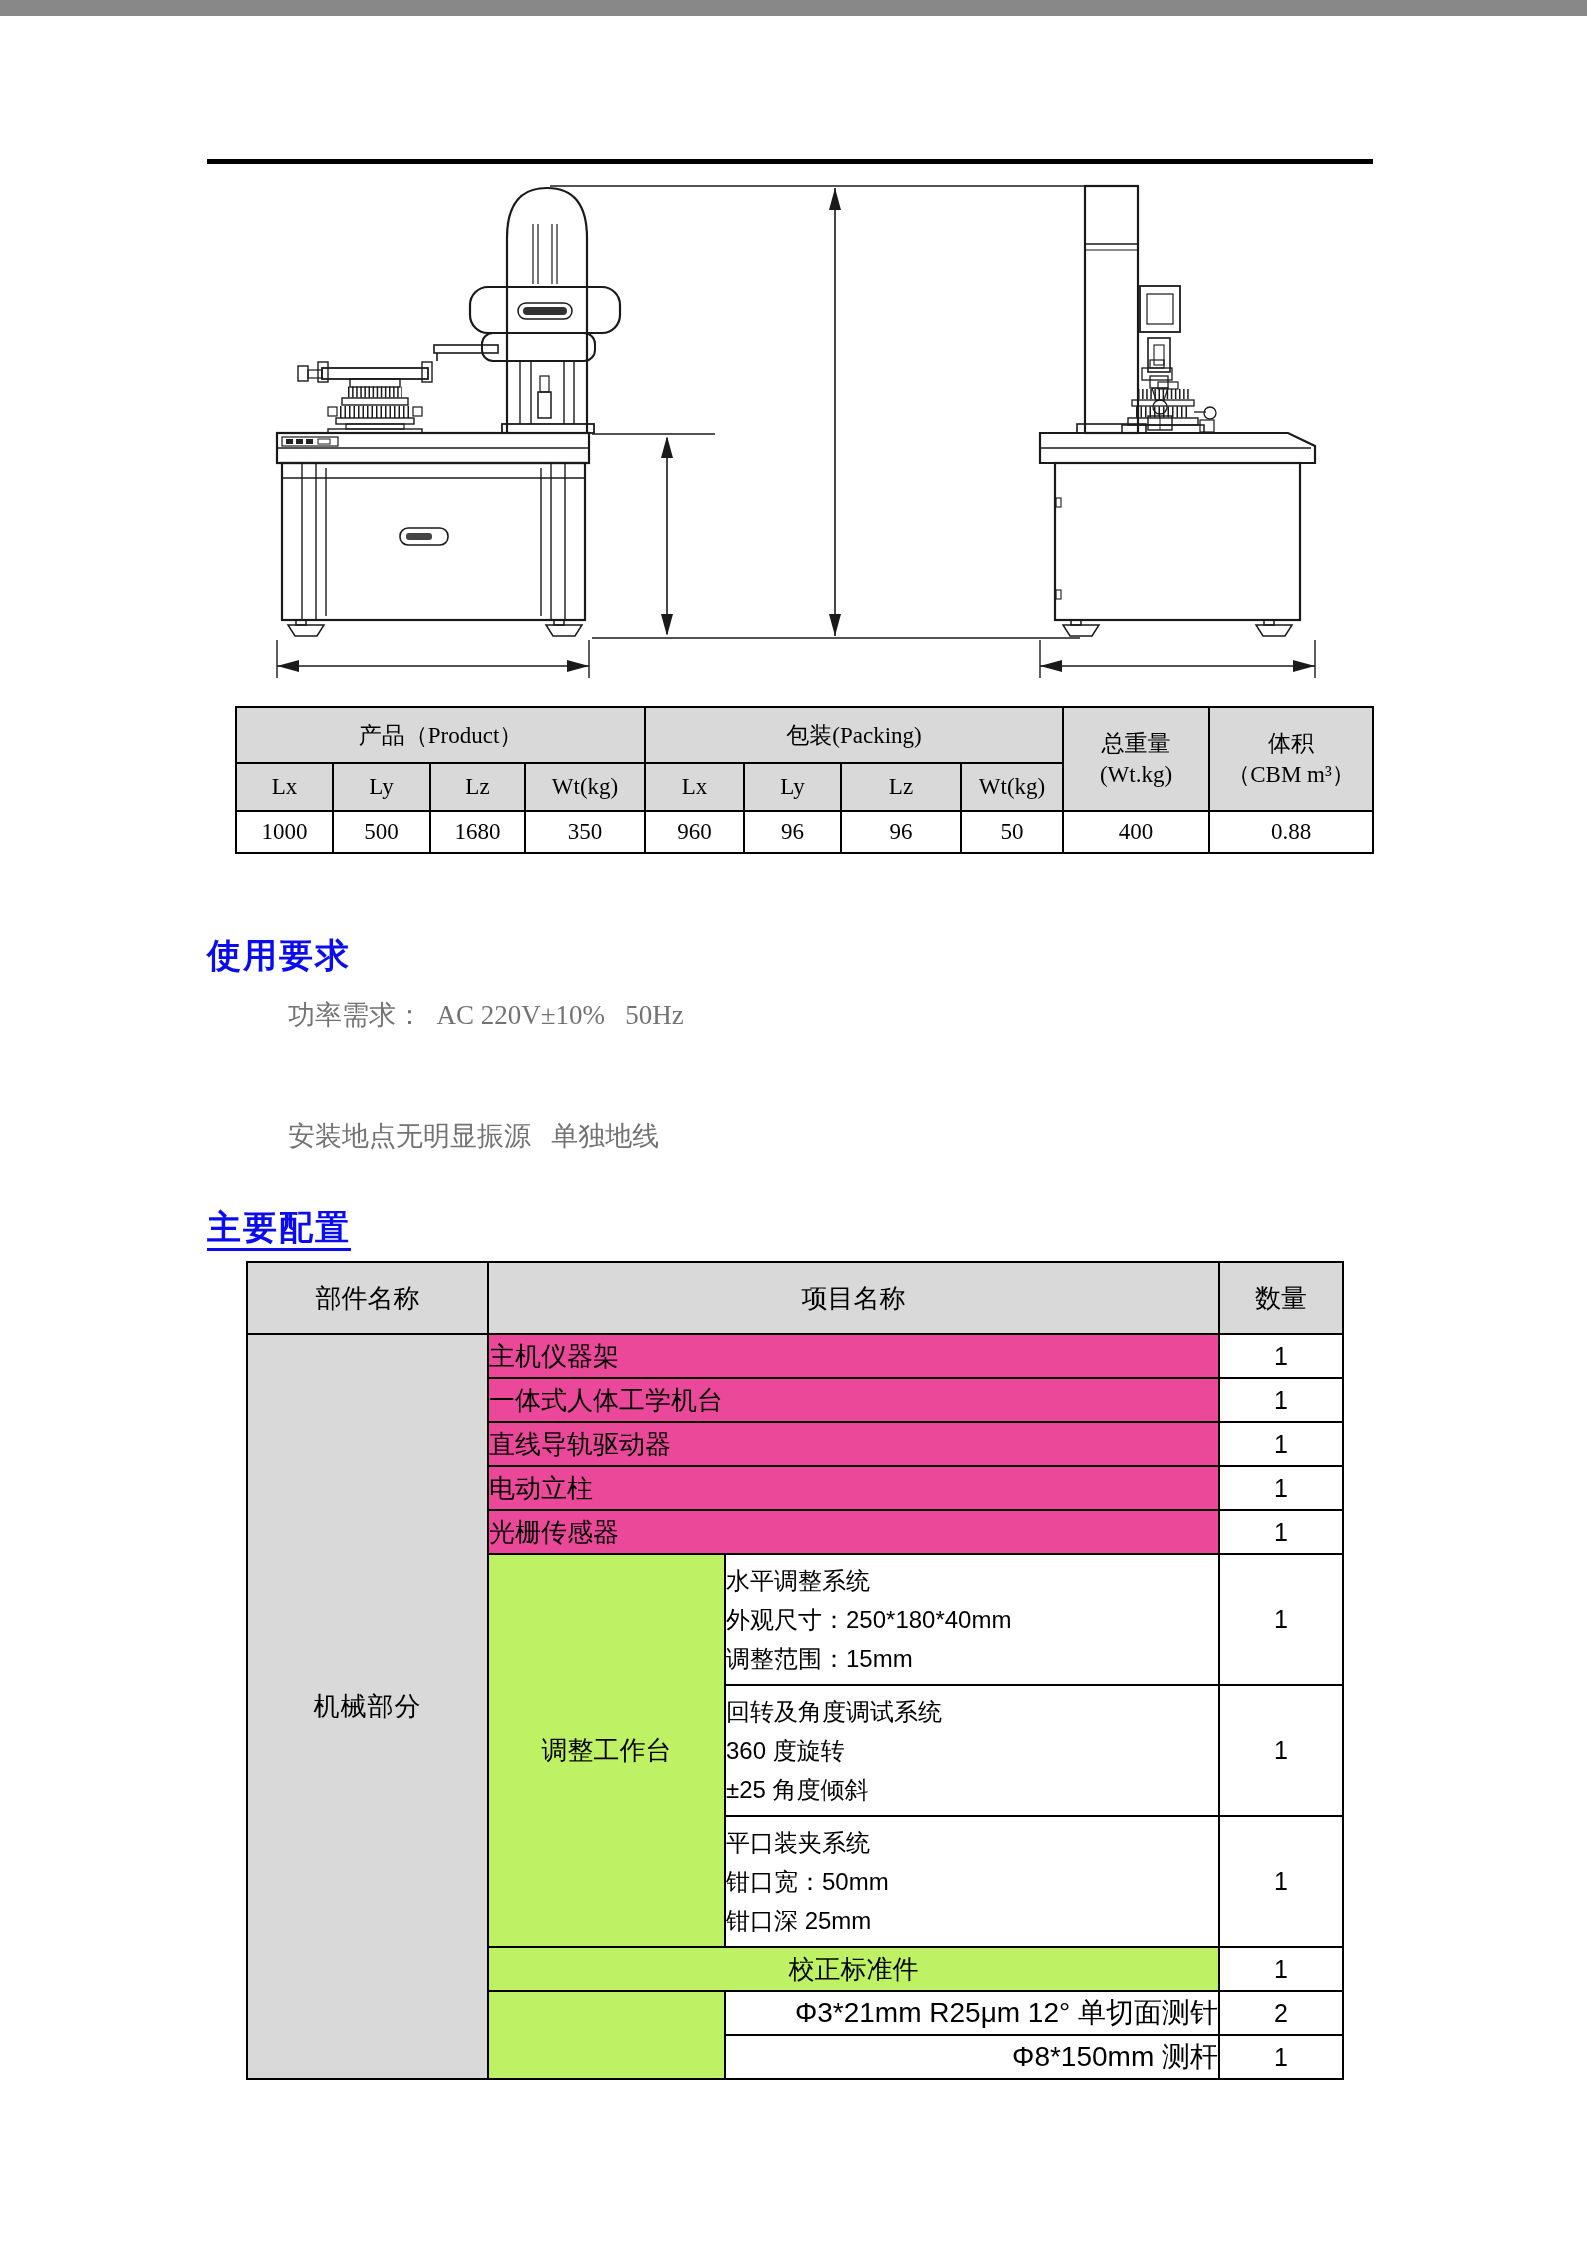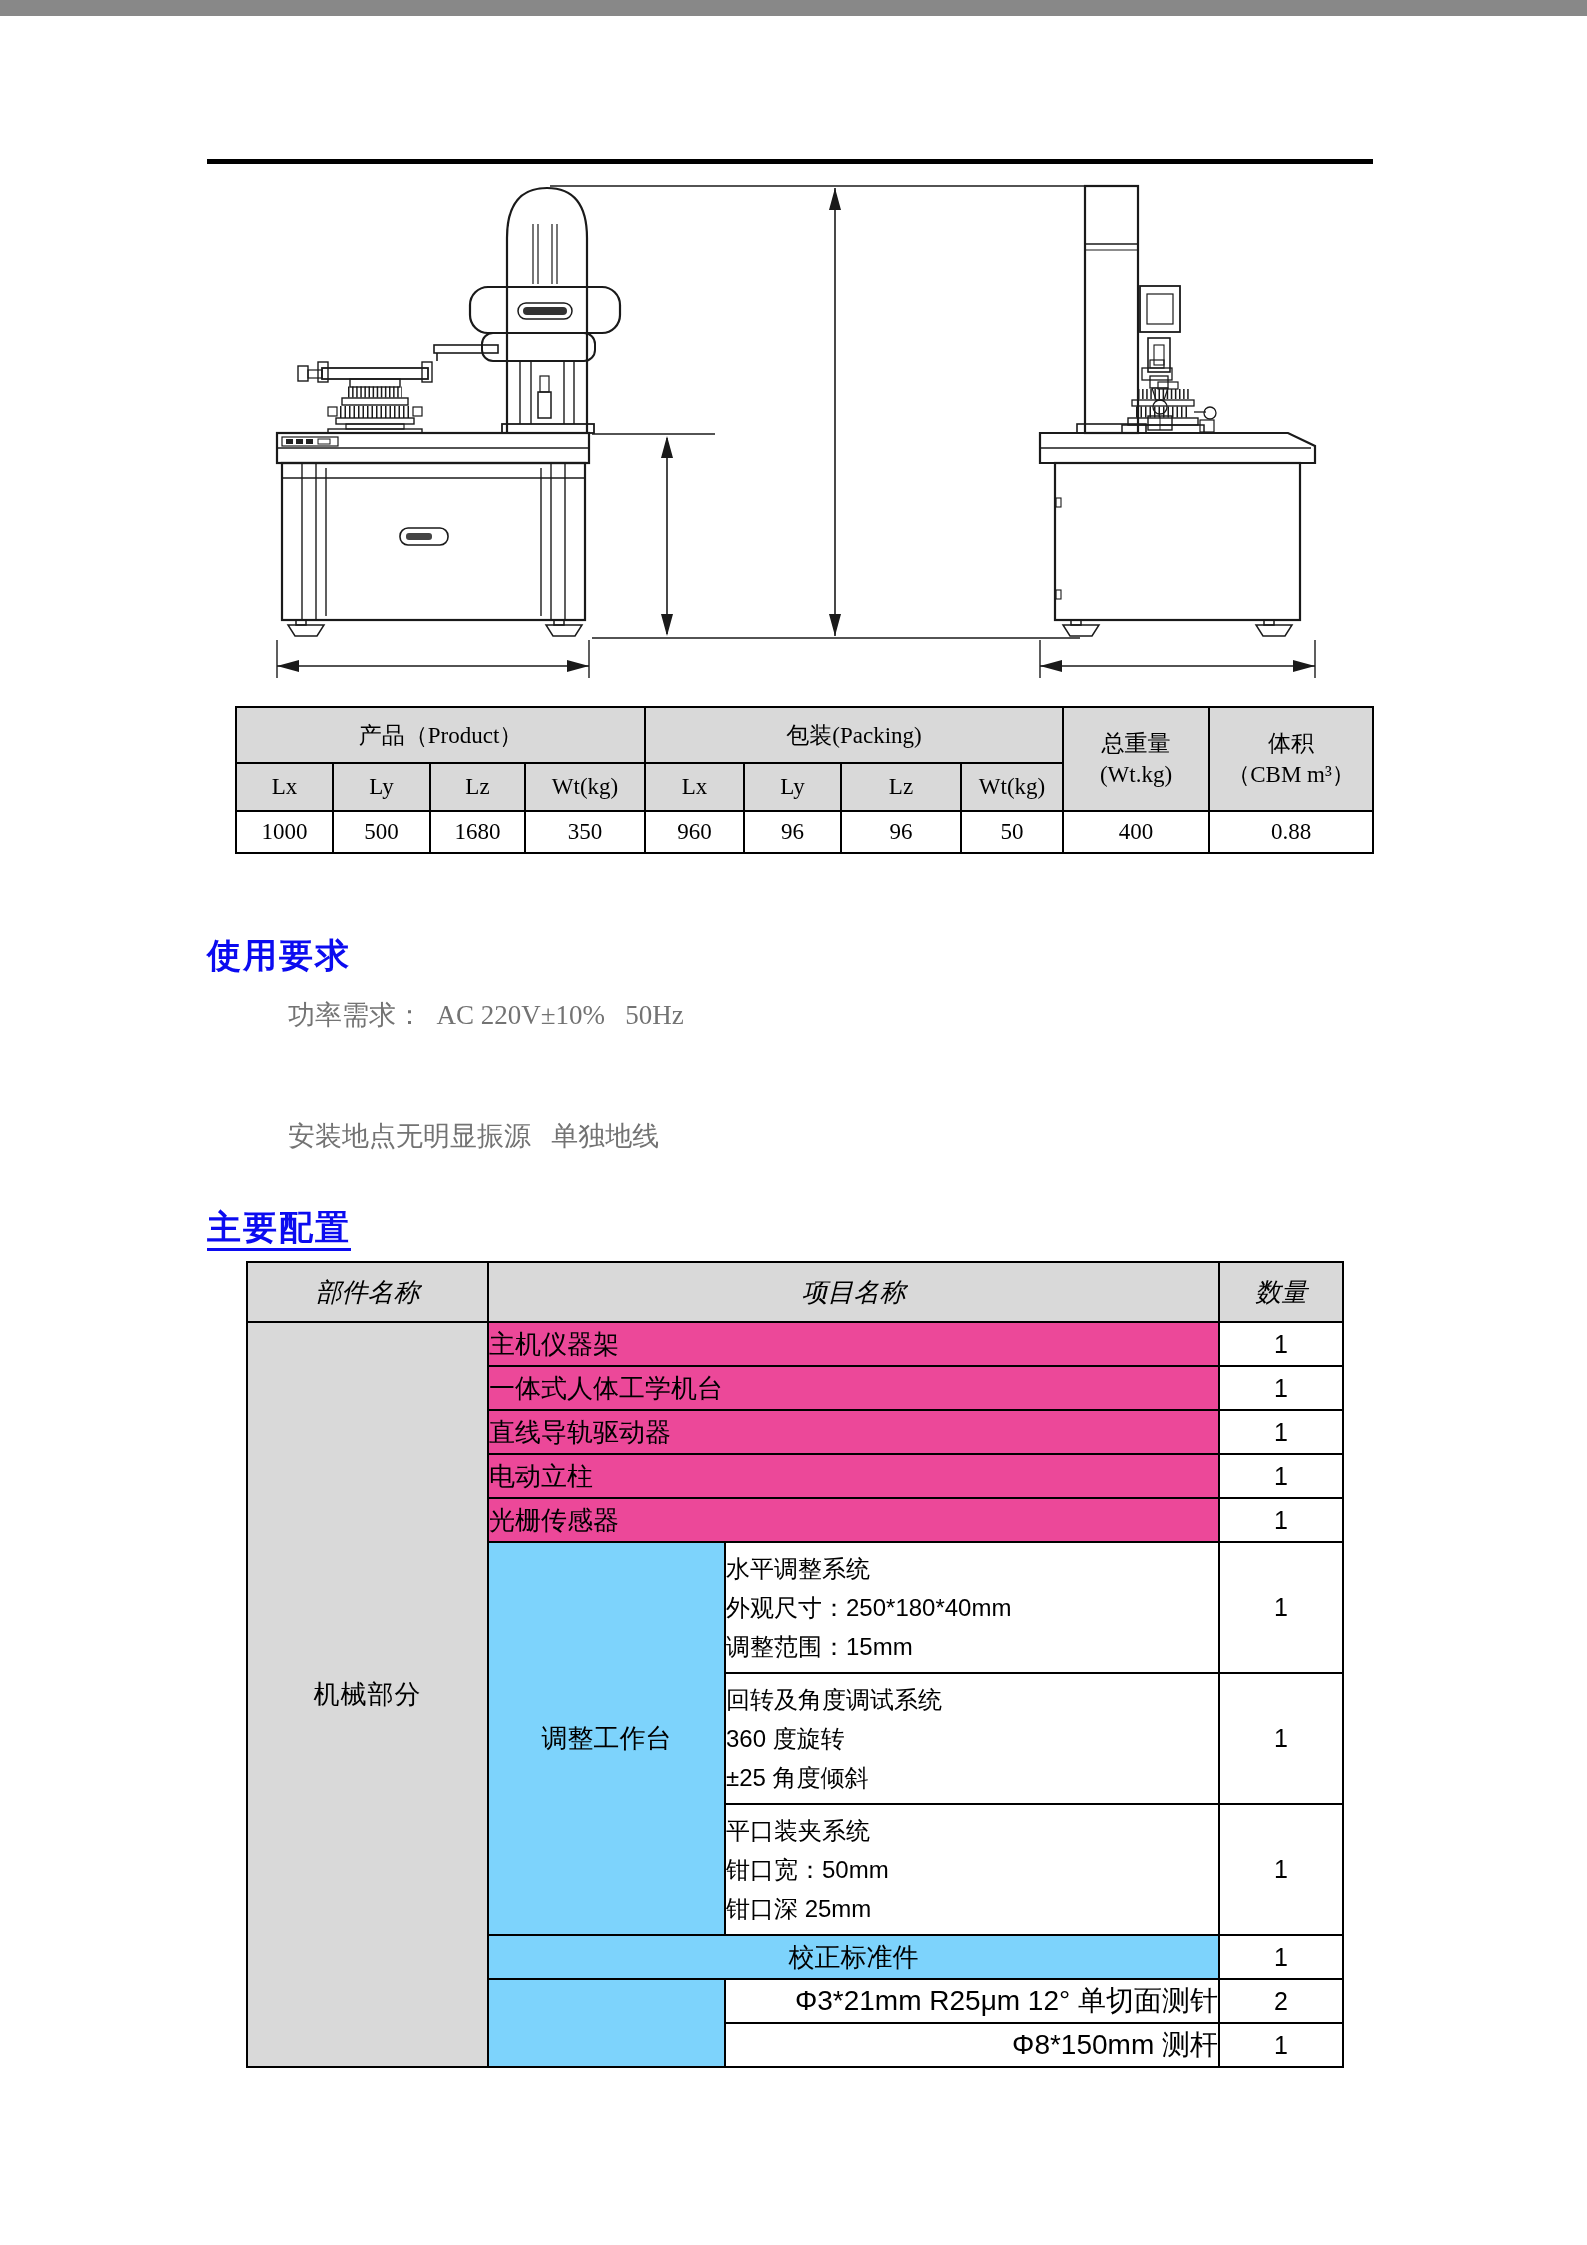--- a/index.html
+++ b/index.html
@@ -40,35 +40,35 @@
     border-collapse:collapse; table-layout:fixed; background:#fff;
     font-size:26px;
   }
   table.cfgtab th, table.cfgtab td {
     border:2px solid #000; vertical-align:middle; padding:0; overflow:hidden;
     font-weight:normal;
   }
   table.cfgtab th { background:#d9d9d9; text-align:center; }
   td.part-col { background:#d9d9d9; text-align:center; letter-spacing:1px; }
   td.item-cell { text-align:left; padding-left:14px; background:#ec4899; }
-  td.center-cell { text-align:center; background:#7dd3fc; }
+  td.center-cell { text-align:center; background:#bef264; }
   td.qty-cell {
     text-align:center; background:#fff;
     font-family:"Liberation Sans","DejaVu Sans",sans-serif; font-size:25px;
   }
   td.desc-cell {
     text-align:left; padding:6px 0 6px 16px; background:#fff;
     font-family:"Liberation Sans","DejaVu Sans",sans-serif; font-size:24px;
   }
   td.desc-cell span { display:block; line-height:39px; }
   td.probe-cell {
     text-align:right; padding-left:16px; background:#fff;
     font-family:Liberation Sans, sans-serif; font-size:28px;
   }
-  tr.h-head { height:60px;font-style:italic; }
+  tr.h-head { height:72px; }
   tr.h-s { height:44px; }
   tr.h-t { height:131px; }
 </style>
 </head>
 <body>
 
 <div class="page">
 
   <div class="abs top-rule"></div>
 

